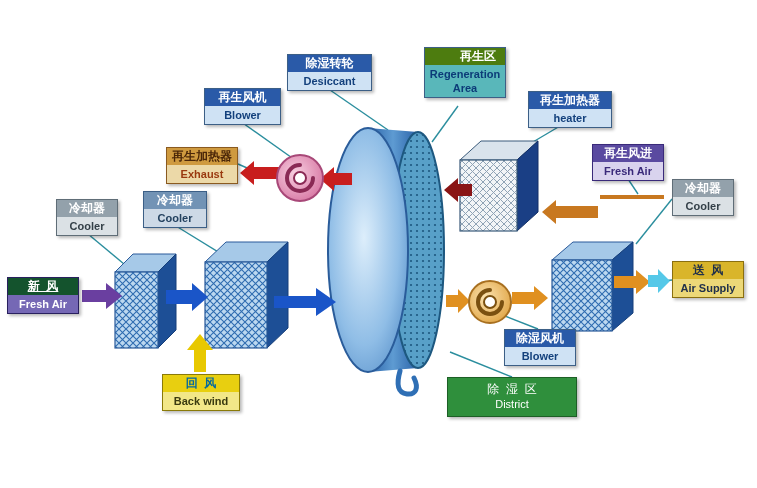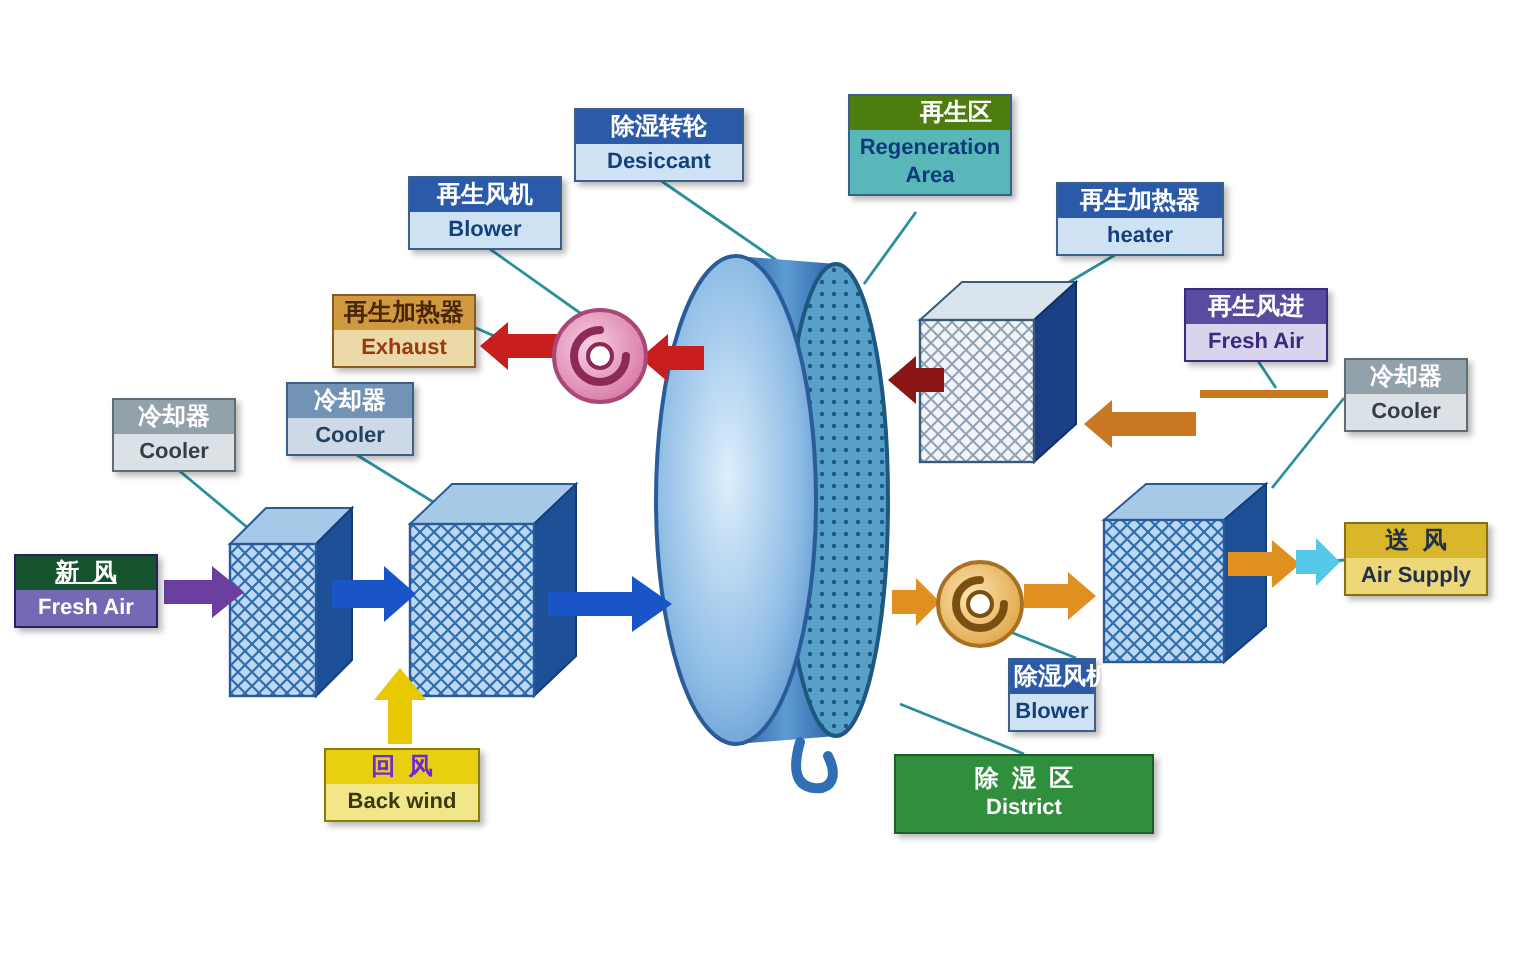--- a/index.html
+++ b/index.html
@@ -33,27 +33,27 @@
   .scheme-purple { border-color:#3a2a7a; }
   .scheme-purple .lb-head { background:#5a4aa0; color:#ffffff; }
   .scheme-purple .lb-body { background:#d9d3ee; color:#3a2a7a; }
   .scheme-purpledark { border-color:#29205f; }
   .scheme-purpledark .lb-head { background:#14532d; color:#ffffff;text-decoration:underline; }
   .scheme-purpledark .lb-body { background:#7568b5; color:#ffffff; }
   .scheme-gold   { border-color:#8a6f10; }
   .scheme-gold   .lb-head { background:#d9b52a; color:#20304a; }
   .scheme-gold   .lb-body { background:#ecd878; color:#20304a; }
   .scheme-yellow { border-color:#8a7a08; }
-  .scheme-yellow .lb-head { background:#e8cf10; color:#6d28d9; }
+  .scheme-yellow .lb-head { background:#e8cf10; color:#0369a1; }
   .scheme-yellow .lb-body { background:#f2e788; color:#3a3a10; }
 
   .scheme-green {
     background:#2f8f3c; color:#ffffff; border-color:#1d5f26; padding:4px 2px;
   }
-  .scheme-green .gline { font-weight:bold; line-height:15px; white-space:pre; }
+  .scheme-green .gline { font-weight:normal; line-height:15px; white-space:pre; }
   .scheme-green .gline.cn { font-size:12px; }
   .scheme-green .gline.en { font-size:11px; }
 
   #watermark {
     position:absolute; left:38px; top:222px; width:690px; z-index:20;
     font-size:46px; font-weight:bold; letter-spacing:2px; color:#1a7ad6;
     white-space:nowrap;
     text-shadow:
       -2px -2px 0 #ffffff, 2px -2px 0 #ffffff,
       -2px  2px 0 #ffffff, 2px  2px 0 #ffffff,
@@ -227,21 +227,21 @@
   <div class="label-box scheme-gold" style="left:672px;top:261px;width:72px">
     <div class="lb-head">送  风</div>
     <div class="lb-body">Air Supply</div>
   </div>
 
   <div class="label-box scheme-yellow" style="left:162px;top:374px;width:78px">
     <div class="lb-head">回  风</div>
     <div class="lb-body">Back wind</div>
   </div>
 
-  <div class="label-box scheme-blue" style="left:504px;top:329px;width:44px">
+  <div class="label-box scheme-blue" style="left:504px;top:329px;width:72px">
     <div class="lb-head">除湿风机</div>
     <div class="lb-body">Blower</div>
   </div>
 
   <div class="label-box scheme-green" style="left:447px;top:377px;width:130px">
     <div class="gline cn">除  湿  区</div>
     <div class="gline en">District</div>
   </div>
 
 

